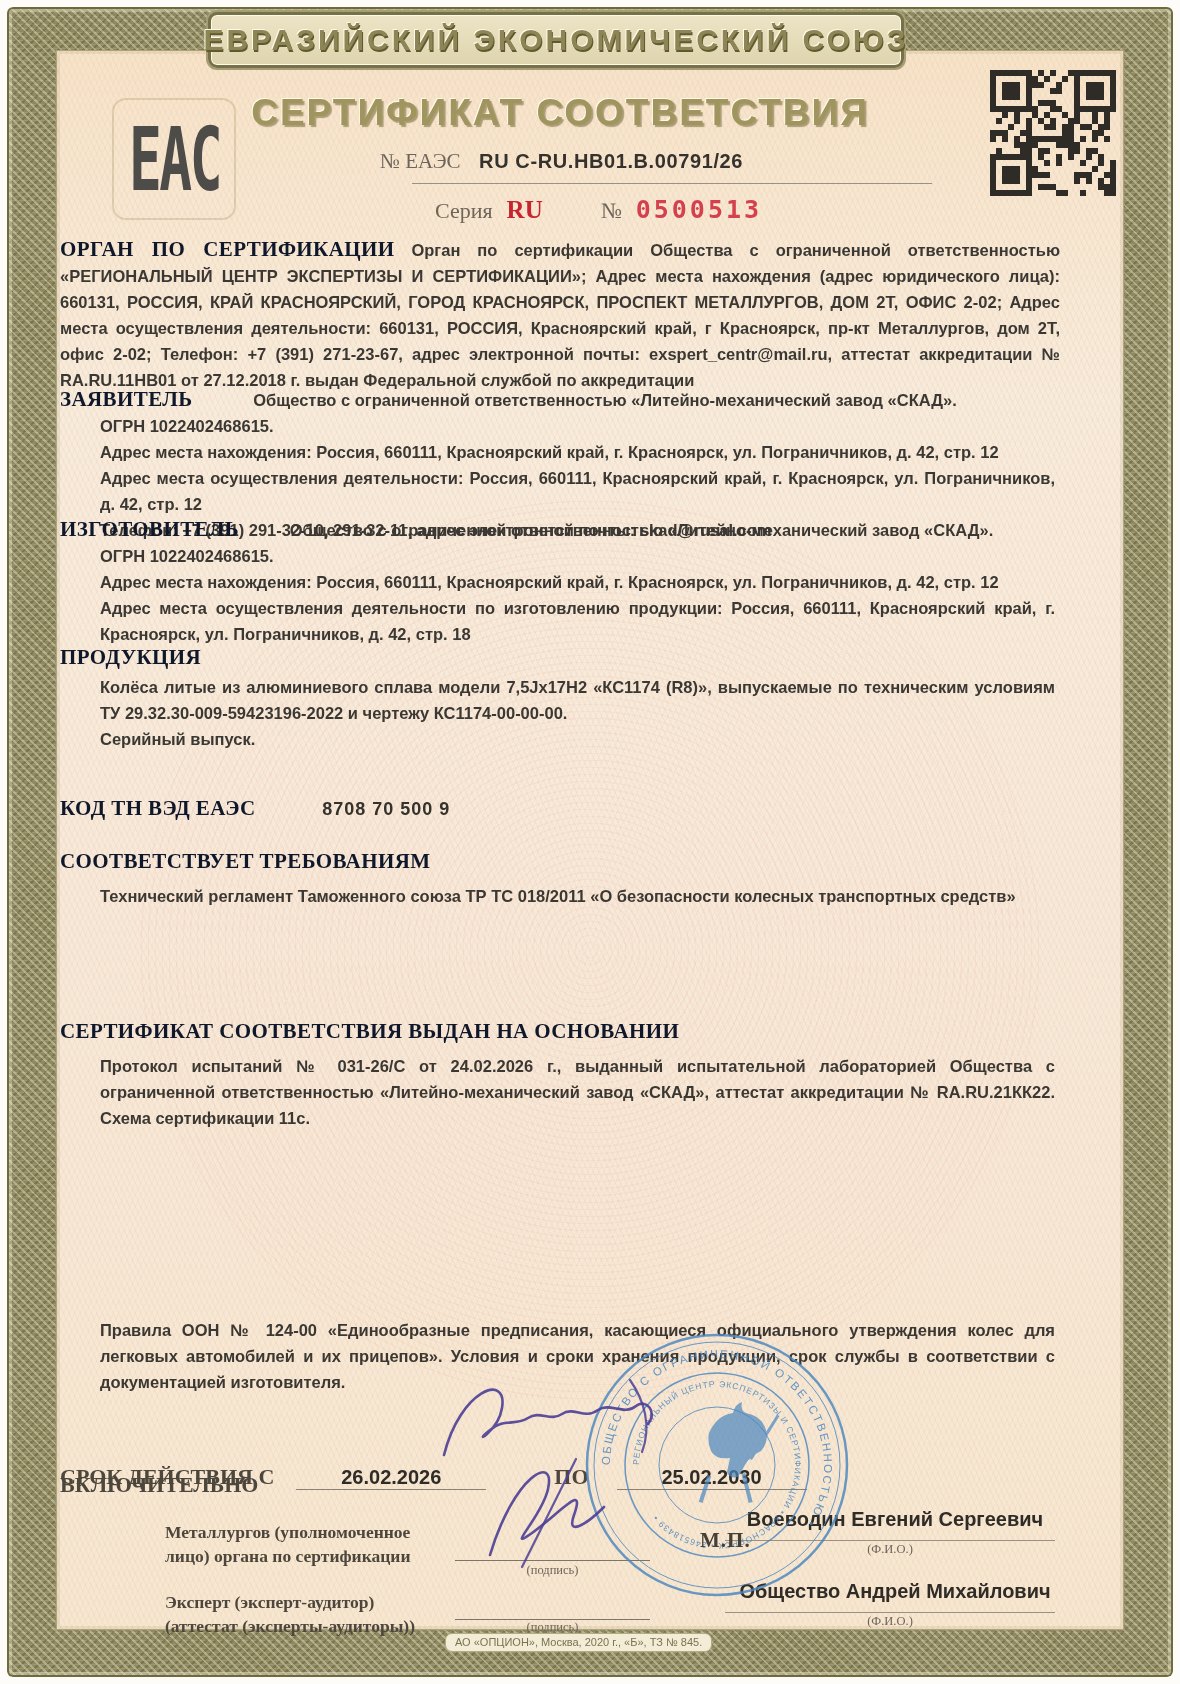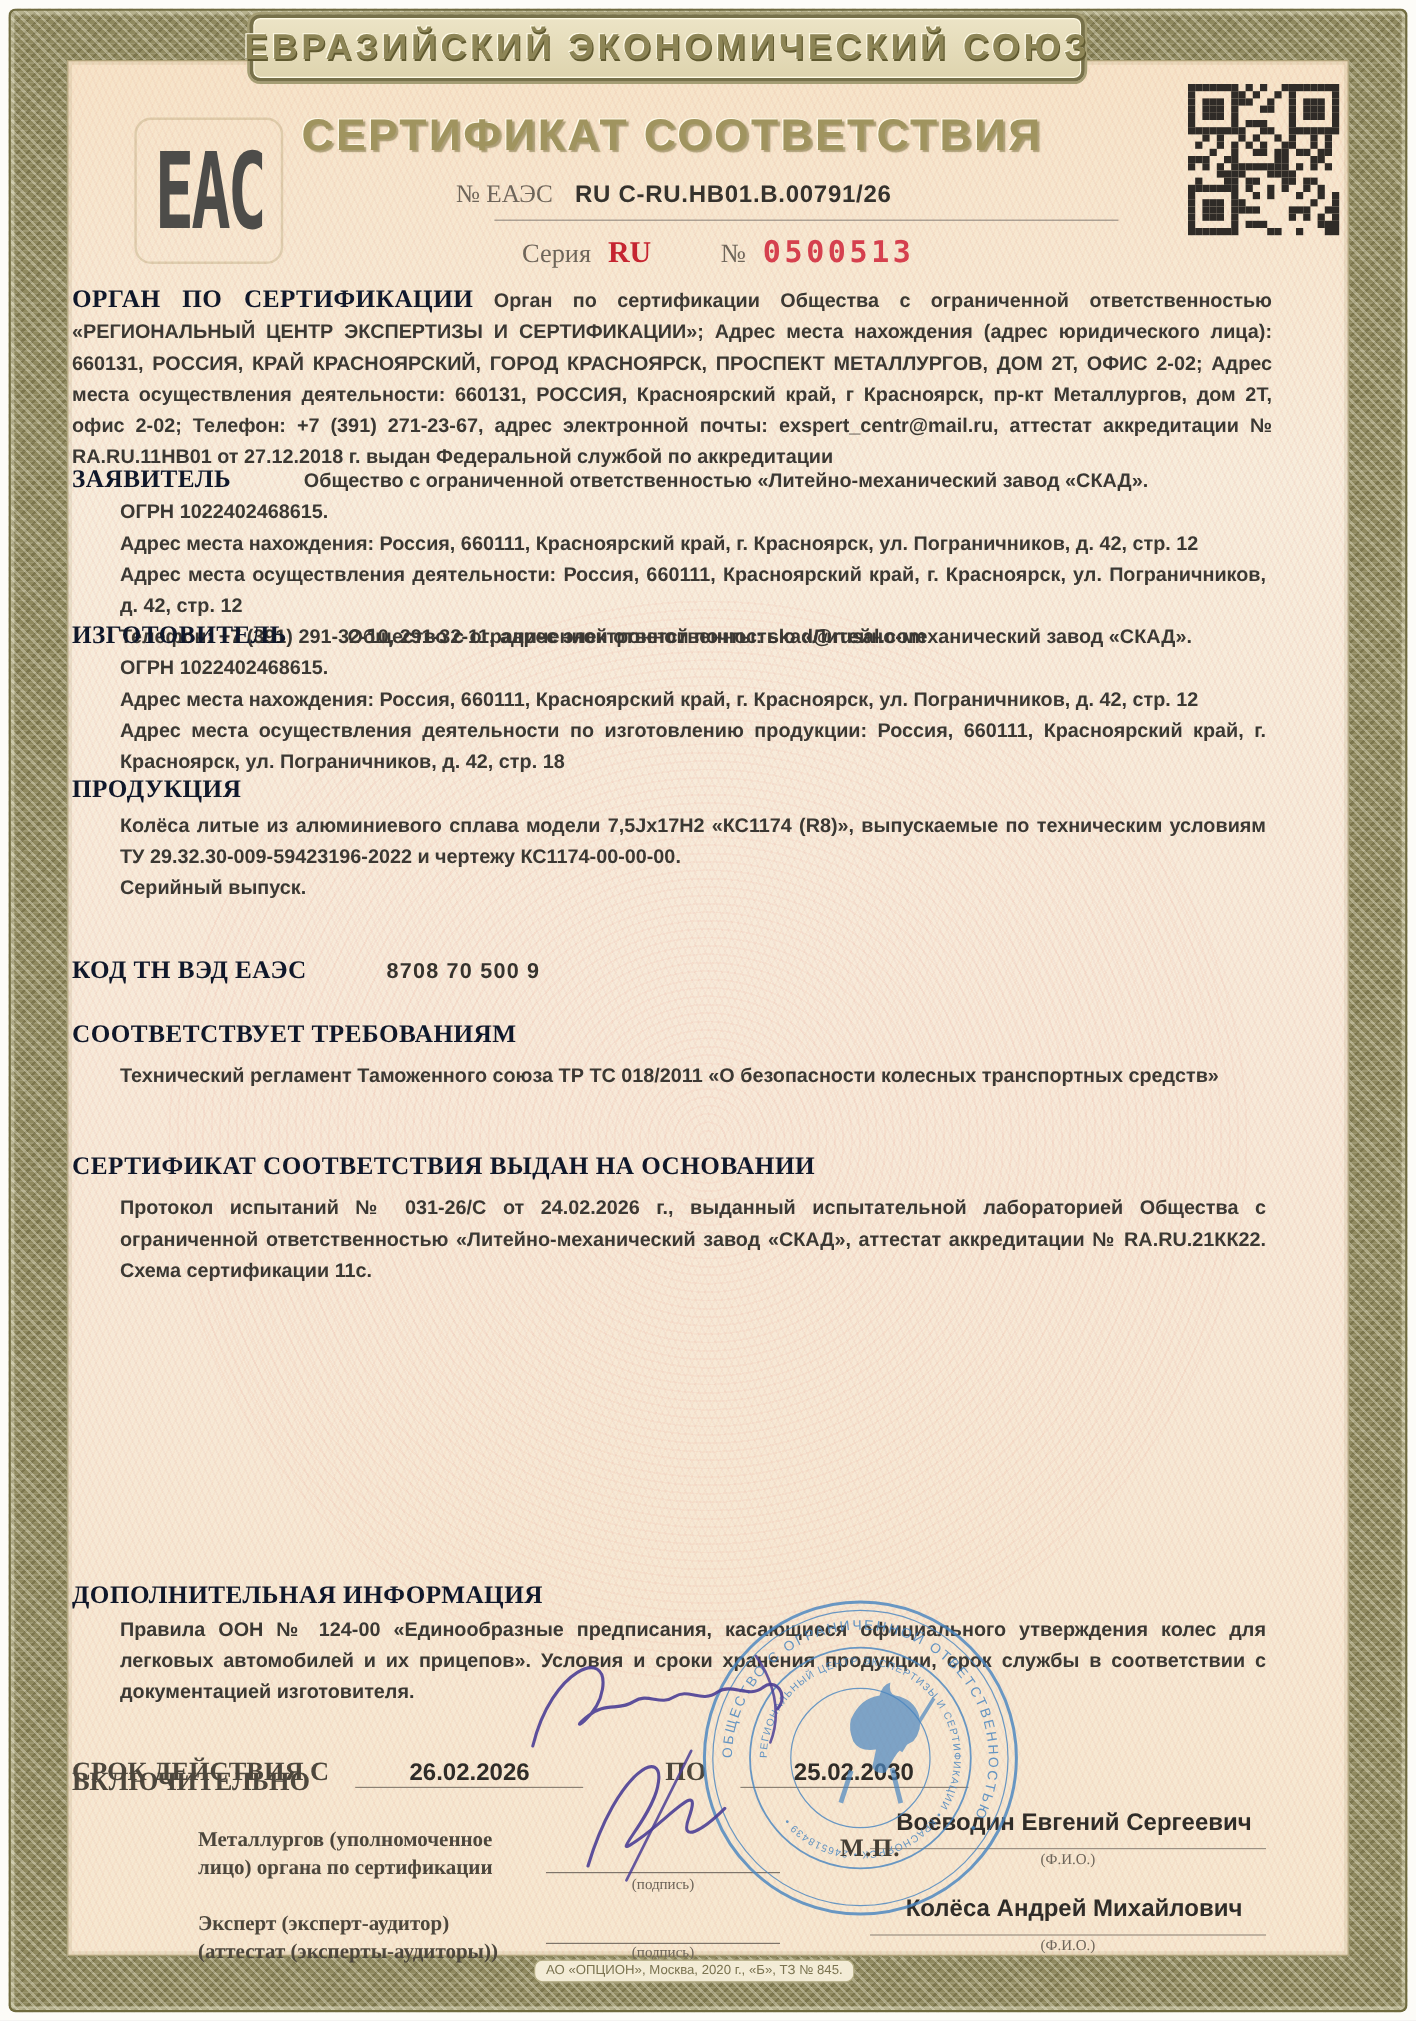--- a/index.html
+++ b/index.html
@@ -363,29 +363,28 @@
     <span class="tn-value">8708 70 500 9</span>
   </div>
 
   <div class="abs sec" style="left:60px;top:848px;width:1000px;">
     <div><span class="h">СООТВЕТСТВУЕТ ТРЕБОВАНИЯМ</span></div>
     <div class="indent" style="margin-top:8px;">
       <div>Технический регламент Таможенного союза ТР ТС 018/2011 «О безопасности колесных транспортных средств»</div>
     </div>
   </div>
 
-  <div class="abs sec" style="left:60px;top:958px;width:1000px;">
+  <div class="abs sec" style="left:60px;top:1018px;width:1000px;">
     <div><span class="h">СЕРТИФИКАТ СООТВЕТСТВИЯ ВЫДАН НА ОСНОВАНИИ</span></div>
     <div class="indent" style="margin-top:8px;">
       <div>Протокол испытаний № 031-26/С от 24.02.2026 г., выданный испытательной лабораторией Общества с ограниченной ответственностью «Литейно-механический завод «СКАД», аттестат аккредитации № RA.RU.21КК22. Схема сертификации 11с.</div>
     </div>
   </div>
 
   <div class="abs sec" style="left:60px;top:1316px;width:1000px;">
-    <div><span class="h">ДОПОЛНИТЕЛЬНАЯ ИНФОРМАЦИЯ</span></div>
     <div class="indent" style="margin-top:1px;">
       <div>Правила ООН № 124-00 «Единообразные предписания, касающиеся официального утверждения колес для легковых автомобилей и их прицепов». Условия и сроки хранения продукции, срок службы в соответствии с документацией изготовителя.</div>
     </div>
   </div>
 
   <div class="abs validity">
     <span class="h2">СРОК ДЕЙСТВИЯ С</span>
     <span class="datebox" style="width:190px;margin-left:22px;">26.02.2026</span>
     <span class="h2" style="margin-left:68px;">ПО</span>
     <span class="datebox" style="width:190px;margin-left:28px;margin-top:36px;">25.02.2030</span>
@@ -401,21 +400,21 @@
   <div class="abs fio-name" style="left:735px;top:1508px;width:320px;text-align:center;">Воеводин Евгений Сергеевич</div>
   <div class="abs nameline" style="left:725px;top:1540px;width:330px;"></div>
   <div class="abs caption" style="left:725px;top:1542px;width:330px;">(Ф.И.О.)</div>
 
   <div class="abs role" style="left:165px;top:1590px;width:330px;">
     <div>Эксперт (эксперт-аудитор)</div>
     <div>(аттестат (эксперты-аудиторы))</div>
   </div>
   <div class="abs sigline" style="left:455px;top:1618px;width:195px;"></div>
   <div class="abs caption" style="left:470px;top:1620px;width:165px;">(подпись)</div>
-  <div class="abs fio-name" style="left:735px;top:1580px;width:320px;text-align:center;">Колёса Андрей Михайлович</div>
+  <div class="abs fio-name" style="left:735px;top:1580px;width:320px;text-align:center;">Общество Андрей Михайлович</div>
   <div class="abs nameline" style="left:725px;top:1612px;width:330px;"></div>
   <div class="abs caption" style="left:725px;top:1614px;width:330px;">(Ф.И.О.)</div>
 
   <svg class="abs" style="left:577px;top:1325px;" width="280" height="280" viewBox="0 0 280 280">
     <defs>
       <path id="arcOuter" d="M140,140 m-107,0 a107,107 0 1,1 214,0 a107,107 0 1,1 -214,0"></path>
       <path id="arcInner" d="M140,140 m-78,0 a78,78 0 1,1 156,0 a78,78 0 1,1 -156,0"></path>
     </defs>
     <g stroke="#4a86c0" fill="none" opacity="0.82">
       <circle cx="140" cy="140" r="130" stroke-width="2.5"></circle>

